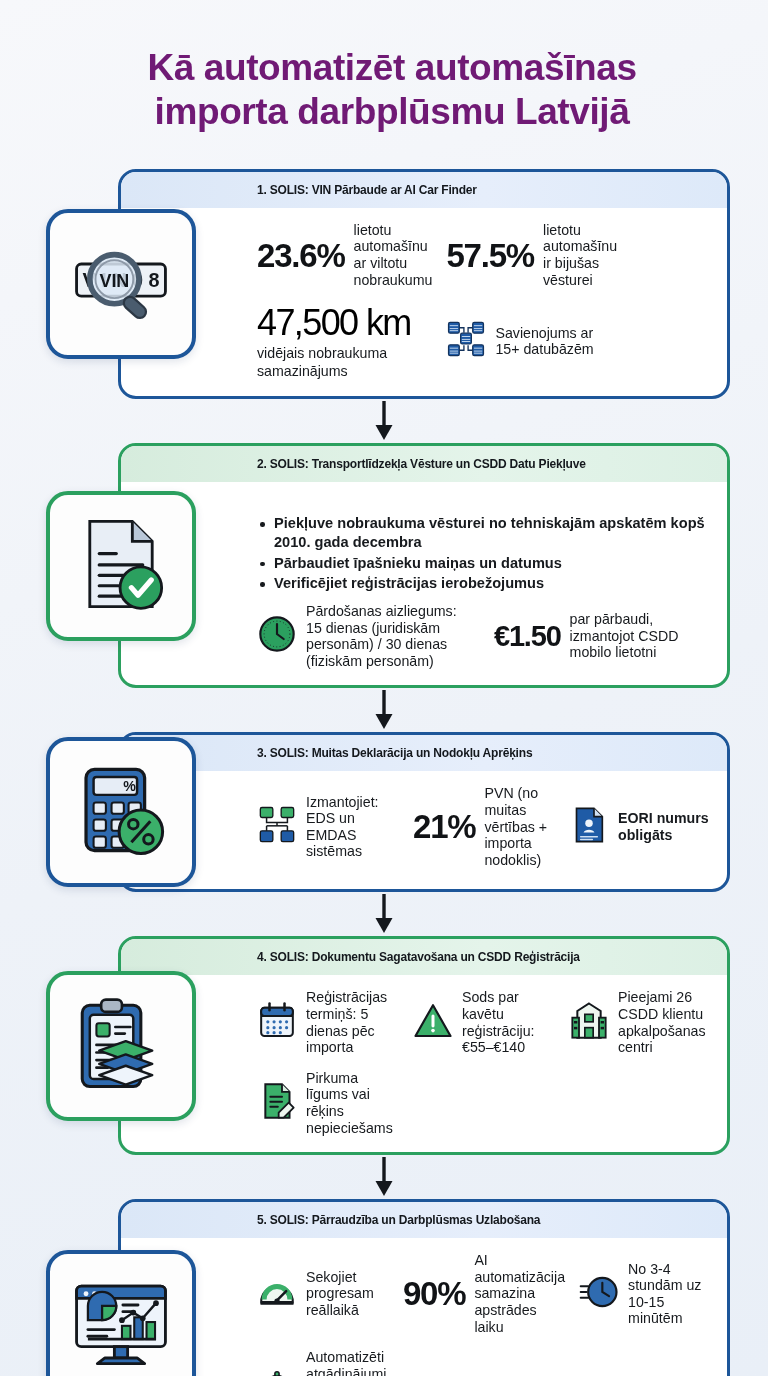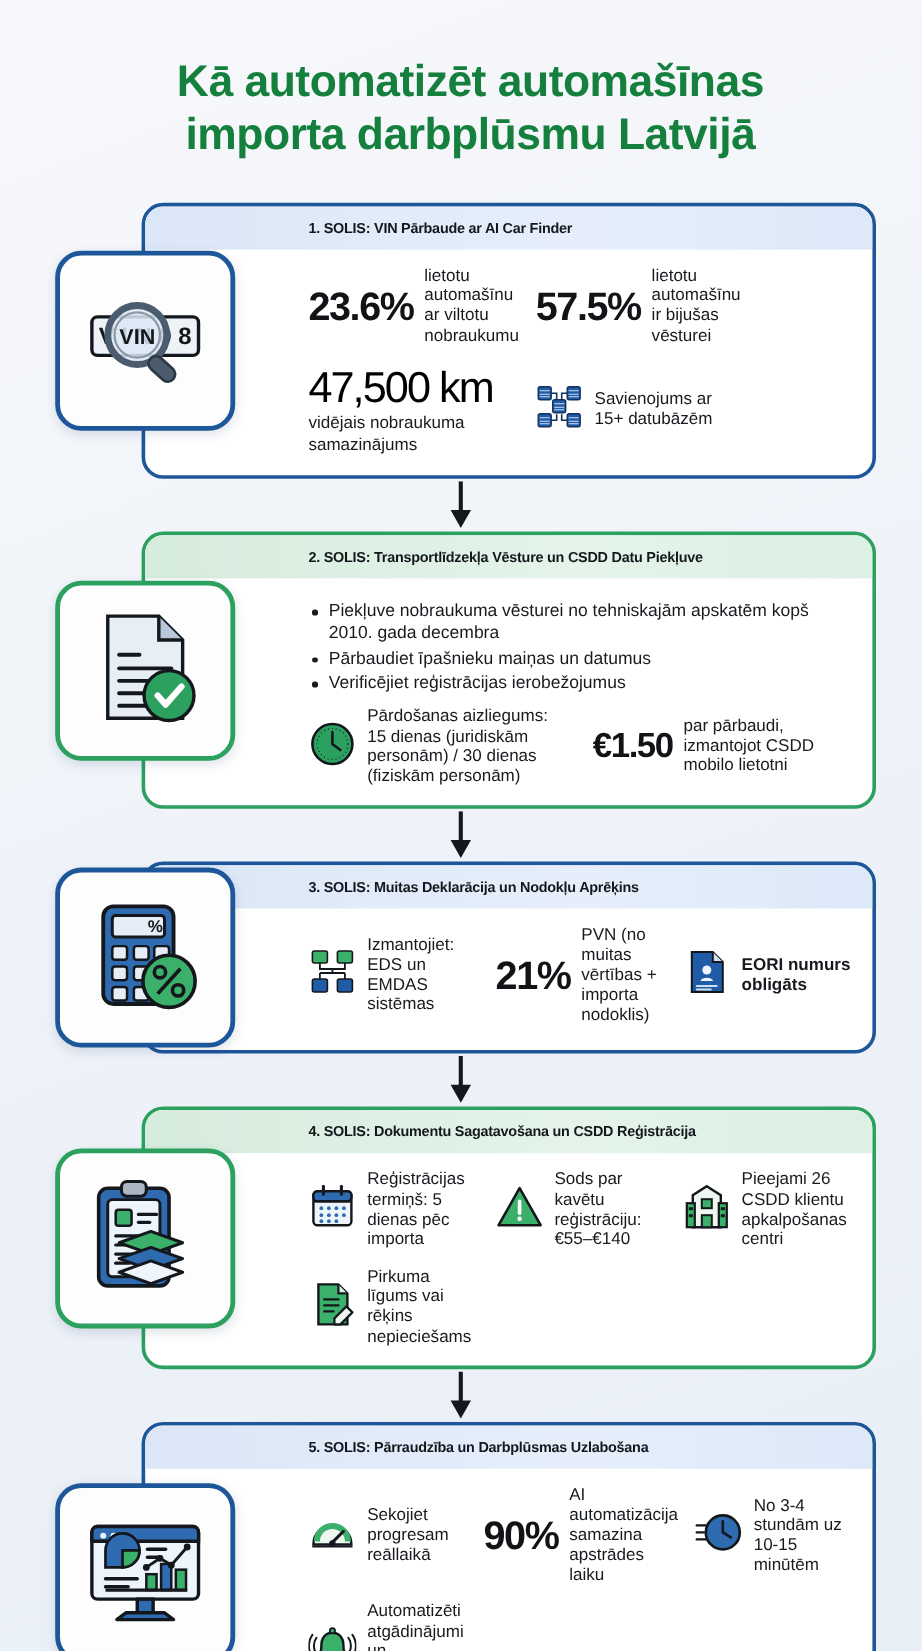--- a/index.html
+++ b/index.html
@@ -13,21 +13,21 @@
   #page { position: relative; width: 768px; height: 1376px; }
 
   
   .title {
     text-align: center;
     padding: 46px 50px 0 66px;
     font-size: 37px;
     font-weight: 700;
     line-height: 1.20;
     letter-spacing: -0.4px;
-    color: #15803d;
+    color: #701a75;
   }
   .title .l2 { display: block; }
 
   
   .steps { margin-top: 34px; }
 
   .step-wrap { position: relative; }
 
   .card {
     position: relative;
@@ -102,21 +102,21 @@
     color: #171a1e;
   }
   .stat .txt.b { font-weight: 700; }
   .stat svg { flex: 0 0 auto; width: 40px; height: 40px; }
 
   .stat-wide { grid-column: 1 / 2; display: block; }
   .stat-wide .big { font-size: 36px; letter-spacing: -1.6px; display: block; }
   .stat-wide .sub { font-size: 14.2px; color: #171a1e; margin-top: 1px; }
 
   
-  ul.bullets { list-style: none; margin: 4px 0 10px 0; }
+  ul.bullets { list-style: none; margin: 18px 0 10px 0; font-weight: bold; }
   ul.bullets li {
     position: relative;
     padding-left: 17px;
     font-size: 14.6px;
     line-height: 1.28;
     color: #171a1e;
     margin-bottom: 2px;
   }
   ul.bullets li::before {
     content: "";

